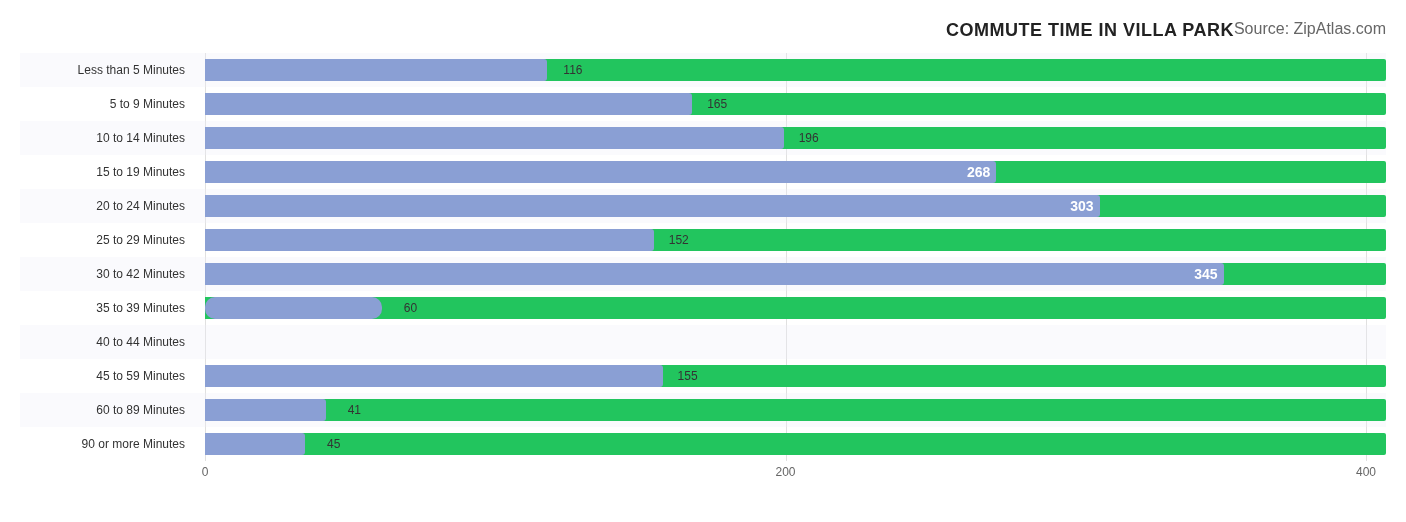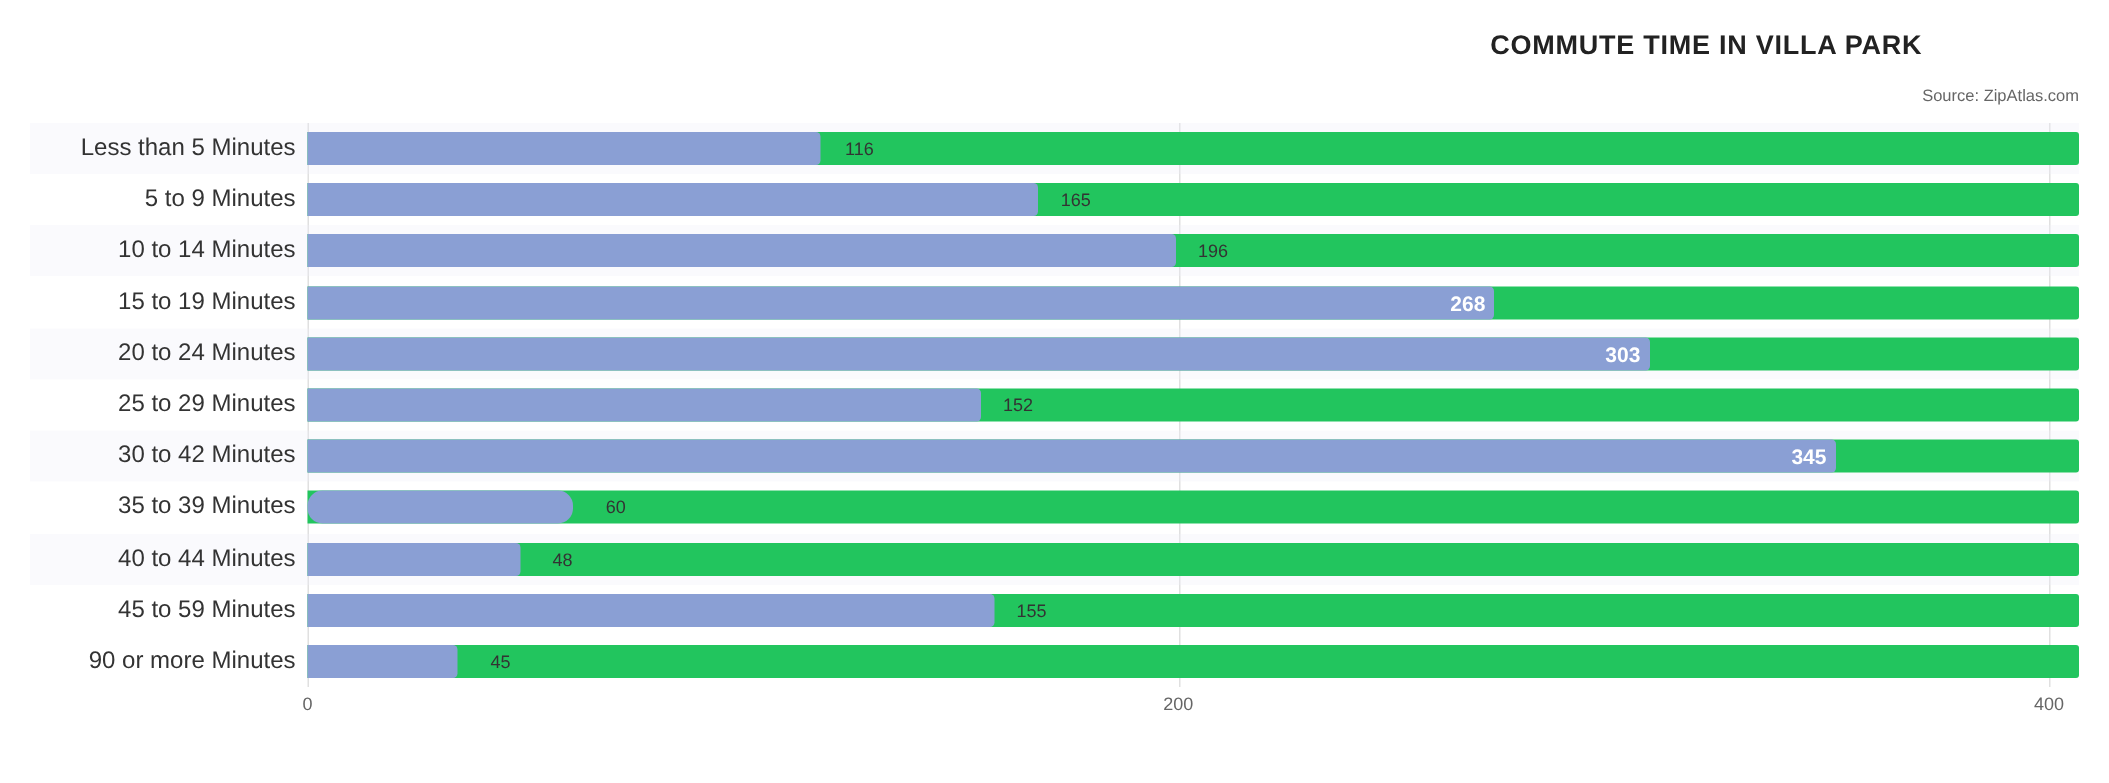--- a/index.html
+++ b/index.html
@@ -24,23 +24,22 @@
       margin-bottom: 12px;
     }
     .chart-title {
       font-size: 18px;
       font-weight: bold;
       color: #222;
       text-transform: uppercase;
       letter-spacing: 0.5px;
     }
     .chart-source {
-      font-size: 11px;
+      font-size: 16px;
       color: #666;
-      margin-top: 38px;
     }
     .chart-body {
       flex: 1;
       display: flex;
       flex-direction: column;
       position: relative;
     }
     .bars-area {
       flex: 1;
       display: flex;
@@ -68,23 +67,23 @@
     .bar-row {
       display: flex;
       align-items: center;
       height: 34px;
       position: relative;
       z-index: 1;
     }
     .bar-label {
       width: 185px;
       min-width: 185px;
-      font-size: 16px;
+      font-size: 12px;
       color: #333;
-      padding-right: 8px;
+      padding-right: 20px;
       text-align: right;
       white-space: nowrap;
     }
     .bar-track {
       flex: 1;
       height: 22px;
       background: #22c55e;
       position: relative;
       border-radius: 0 2px 2px 0;
     }
@@ -204,31 +203,34 @@
         <div class="bar-row">
           <div class="bar-label">35 to 39 Minutes</div>
           <div class="bar-track">
             <div class="bar-fill" style="width: 15%; border-radius: 10px;">
               <span class="bar-value">60</span>
             </div>
           </div>
         </div>
         <div class="bar-row row-bg-even">
           <div class="bar-label">40 to 44 Minutes</div>
-          <div class="bar-track">
-            <div class="bar-fill" style="width: 12%;">
-              <span class="bar-value">48</span>
-            </div>
-          </div>
         </div>
         <div class="bar-row">
           <div class="bar-label">45 to 59 Minutes</div>
           <div class="bar-track">
             <div class="bar-fill" style="width: 38.75%;">
               <span class="bar-value">155</span>
+            </div>
+          </div>
+        </div>
+        <div class="bar-row row-bg-even">
+          <div class="bar-label">60 to 89 Minutes</div>
+          <div class="bar-track">
+            <div class="bar-fill" style="width: 10.25%;">
+              <span class="bar-value">41</span>
             </div>
           </div>
         </div>
         <div class="bar-row">
           <div class="bar-label">90 or more Minutes</div>
           <div class="bar-track">
             <div class="bar-fill" style="width: 8.5%;">
               <span class="bar-value">45</span>
             </div>
           </div>

